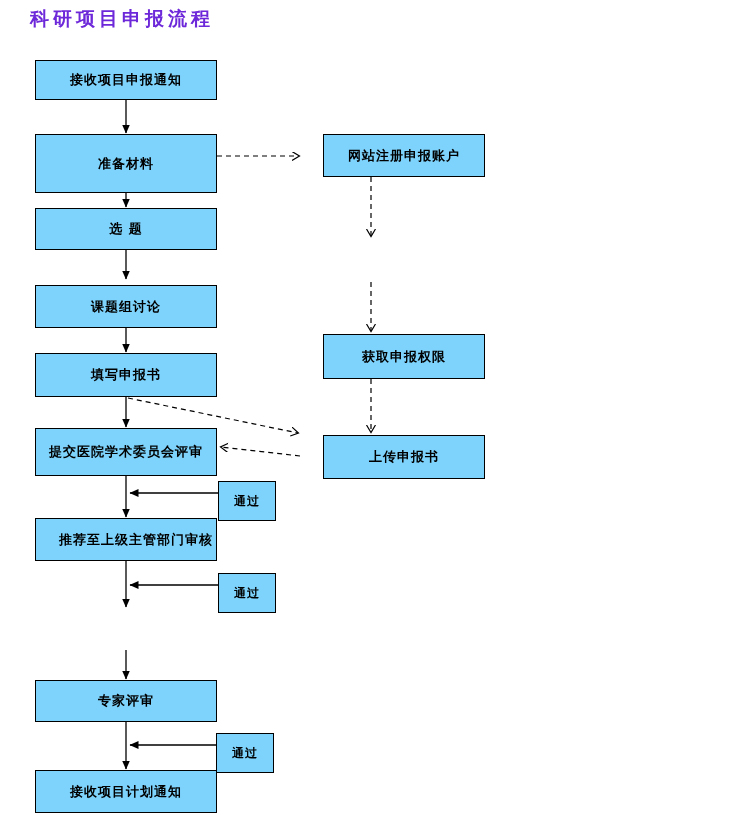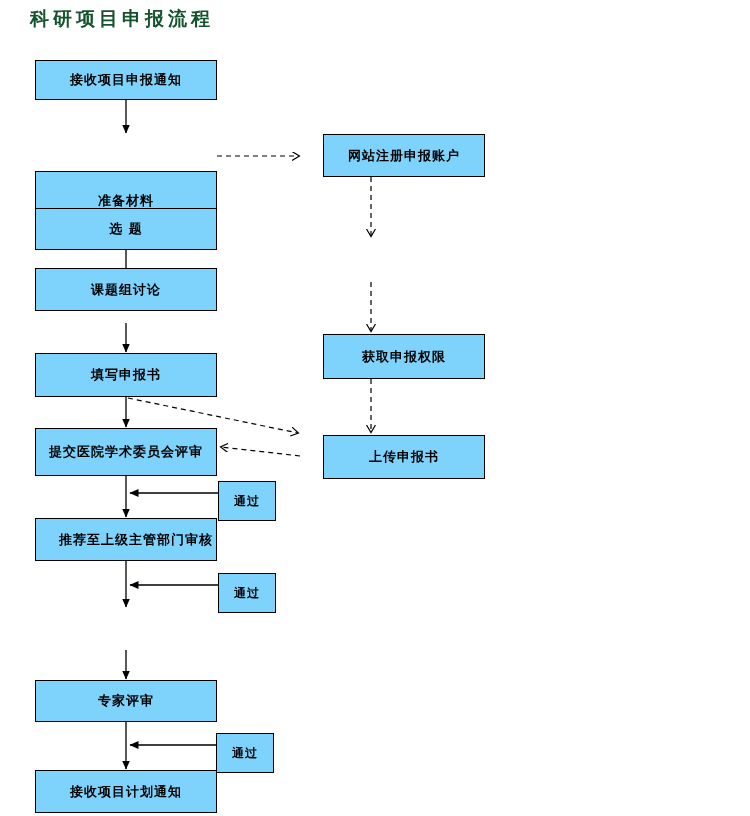--- a/index.html
+++ b/index.html
@@ -13,21 +13,21 @@
     overflow: hidden;
   }
   .title {
     position: absolute;
     left: 30px;
     top: 6px;
     margin: 0;
     font-size: 19px;
     font-weight: bold;
     letter-spacing: 4px;
-    color: #14532d;
+    color: #6d28d9;
   }
   .arrows {
     position: absolute;
     left: 0; top: 0;
     width: 750px; height: 816px;
   }
   .node {
     position: absolute;
     box-sizing: border-box;
     border: 1.5px solid #000;
@@ -84,23 +84,23 @@
       <line x1="217" y1="156" x2="299" y2="156" marker-end="url(#mOpen)"></line>
       <line x1="371" y1="177" x2="371" y2="236" marker-end="url(#mOpen)"></line>
       <line x1="371" y1="282" x2="371" y2="331" marker-end="url(#mOpen)"></line>
       <line x1="371" y1="379" x2="371" y2="432" marker-end="url(#mOpen)"></line>
       <line x1="128" y1="398" x2="298" y2="433" marker-end="url(#mOpen)"></line>
       <line x1="300" y1="456" x2="221" y2="447" marker-end="url(#mOpen)"></line>
     </g>
   </svg>
 
   <div class="node main" style="top:60px;height:40px;">接收项目申报通知</div>
-  <div class="node main" style="top:134px;height:59px;margin-top:37px;">准备材料</div>
+  <div class="node main" style="top:134px;height:59px;">准备材料</div>
   <div class="node main" style="top:208px;height:42px;">选 题</div>
-  <div class="node main" style="top:268px;height:43px;">课题组讨论</div>
+  <div class="node main" style="top:285px;height:43px;">课题组讨论</div>
   <div class="node main" style="top:353px;height:44px;">填写申报书</div>
   <div class="node main" style="top:428px;height:48px;">提交医院学术委员会评审</div>
   <div class="node main" style="top:518px;height:43px;padding-left:20px;">推荐至上级主管部门审核</div>
   <div class="node main" style="top:680px;height:42px;">专家评审</div>
   <div class="node main" style="top:770px;height:43px;">接收项目计划通知</div>
 
   <div class="node side" style="top:134px;height:43px;">网站注册申报账户</div>
   <div class="node side" style="top:334px;height:45px;">获取申报权限</div>
   <div class="node side" style="top:435px;height:44px;">上传申报书</div>
 

